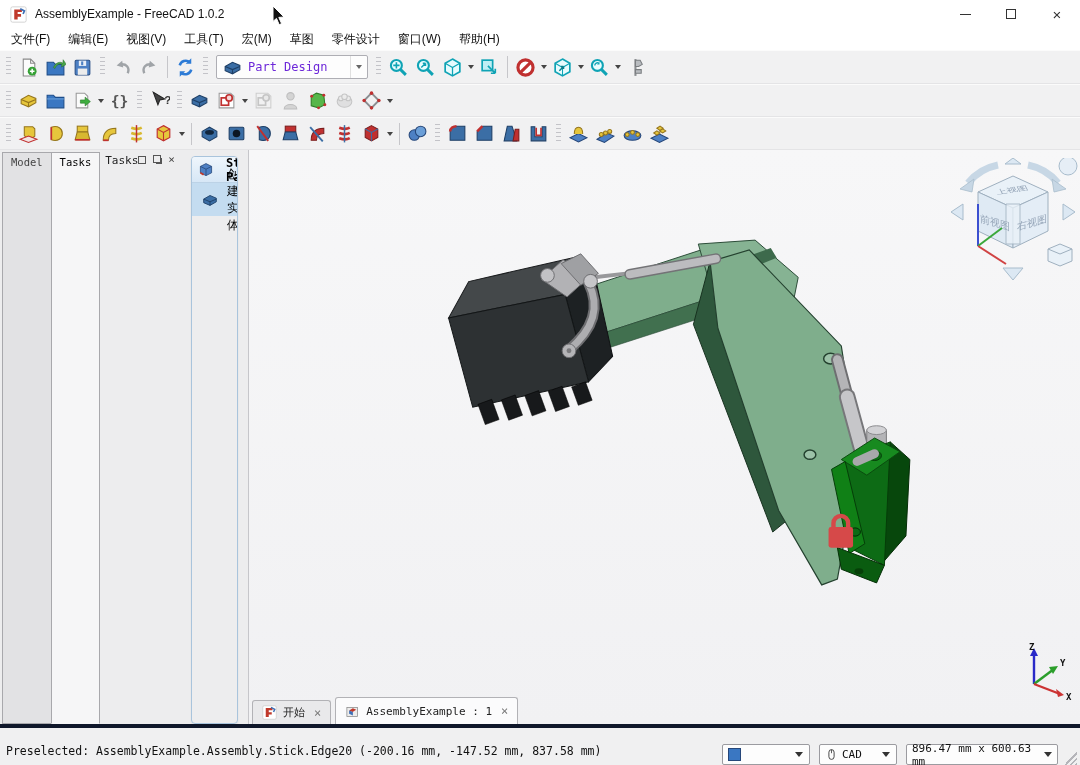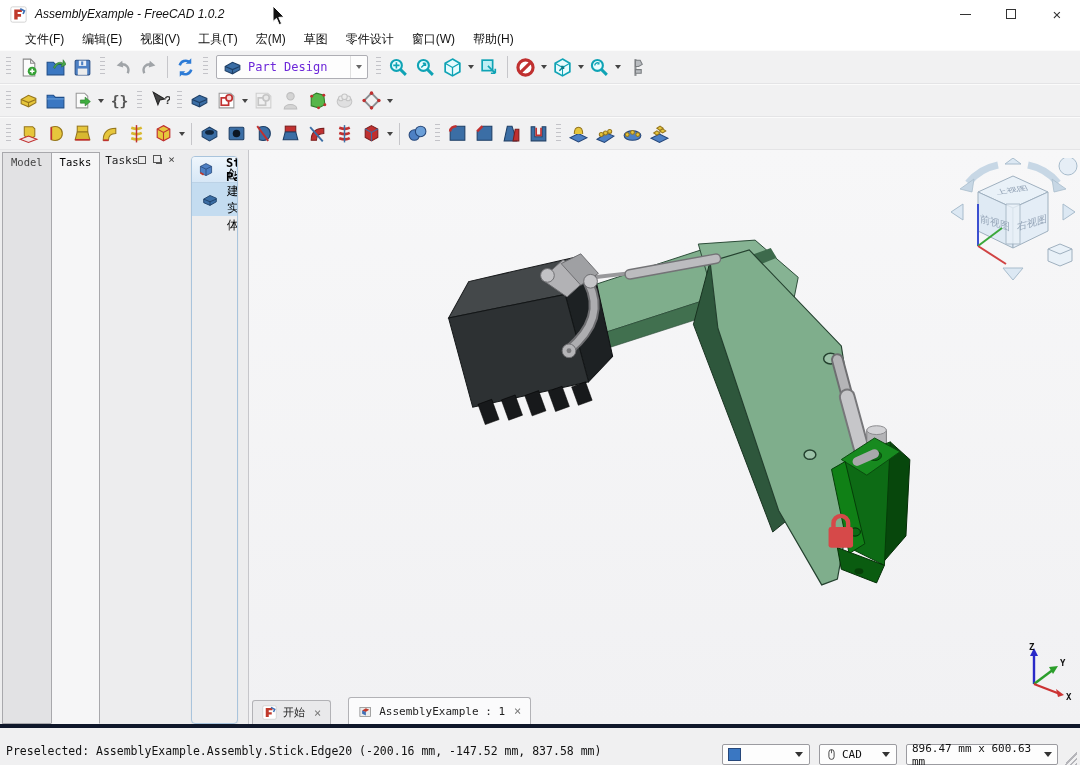--- a/index.html
+++ b/index.html
@@ -2,29 +2,29 @@
 <html><head>
 <meta charset="utf-8">
 <style>
   html,body{margin:0;padding:0;background:#d8d8d8;}
   *{box-sizing:border-box;}
   .window{width:1080px;height:765px;background:#fff;outline:1px solid #999;
     font-family:"Liberation Sans",sans-serif;display:flex;flex-direction:column;position:relative;overflow:hidden;}
   
   .titlebar{height:28px;display:flex;align-items:center;background:#fff;position:relative;flex:0 0 28px;}
   .app-icon{margin:0 8px 0 10px;width:17px;height:17px;}
-  .title-text{font-size:12px;color:#111;font-style:italic;}
+  .title-text{font-size:12px;color:#111;}
   .win-controls{position:absolute;right:0;top:0;height:28px;display:flex;}
   .wc{width:46px;height:28px;display:flex;align-items:center;justify-content:center;color:#333;}
   .wc-min i{display:block;width:11px;border-bottom:1.4px solid #333;}
   .wc-max i{display:block;width:10px;height:10px;border:1.3px solid #333;}
   .wc-close{font-size:15px;}
   .cursor{position:absolute;left:271px;top:6px;}
   
-  .menubar{height:22px;display:flex;align-items:center;background:#fff;flex:0 0 22px;padding-left:16px;}
+  .menubar{height:22px;display:flex;align-items:center;background:#fff;flex:0 0 22px;padding-left:2px;}
   .menu-item{font-size:12px;color:#111;padding:2px 9px;}
   
   .toolbar{display:flex;align-items:center;background:#f1f1f2;border-top:1px solid #fbfbfb;border-bottom:1px solid #e4e4e6;padding-left:2px;}
   .tb1{flex:0 0 34px;height:34px;}
   .tb2{flex:0 0 33px;height:33px;}
   .tb3{flex:0 0 33px;height:33px;}
   .grip{width:5px;height:20px;margin:0 4px;background:repeating-linear-gradient(180deg,#c3c3c8 0 1.5px,transparent 1.5px 4px);}
   .sep{width:1px;height:22px;background:#c6c6ca;margin:0 4px;}
   .tbwrap{display:flex;align-items:center;}
   .tbtn{width:27px;height:27px;display:flex;align-items:center;justify-content:center;border-radius:3px;}
@@ -55,21 +55,21 @@
     font:bold 12px "DejaVu Sans Mono",monospace;color:#000;border-bottom:1px solid #bcd2e6;}
   .collapse-btn{margin-left:auto;width:17px;height:17px;border:1px solid #8cabc9;border-radius:50%;display:flex;align-items:center;justify-content:center;background:#eef5fb;}
   .task-item{height:33px;background:#c4dcf0;display:flex;align-items:center;gap:8px;padding:0 9px;font-size:12px;color:#000;}
   
   .viewport{flex:1;position:relative;background:linear-gradient(#f7f7f8,#f1f1f3);overflow:hidden;}
   .model-svg{position:absolute;inset:0;}
   .navcube{position:absolute;top:8px;right:2px;}
   .axis-ind{position:absolute;right:4px;bottom:22px;}
   .doc-tabs{position:absolute;left:3px;bottom:0;display:flex;align-items:flex-end;}
   .doc-tab{display:flex;align-items:center;gap:6px;height:24px;padding:0 9px;background:#e9e9eb;border:1px solid #b2b2b6;border-bottom:none;
-    border-radius:3px 3px 0 0;font:11px "DejaVu Sans Mono",monospace;color:#222;margin-right:17px;}
+    border-radius:3px 3px 0 0;font:11px "DejaVu Sans Mono",monospace;color:#222;margin-right:4px;}
   .doc-tab.active{background:#fbfbfc;height:27px;}
   .tab-close{color:#777;font-size:12px;margin-left:3px;}
   
   .statusbar{flex:0 0 29px;background:#f0f0f1;border-top:4px solid #0f172a;display:flex;align-items:flex-start;padding:16px 2px 0 6px;}
   .status-msg{font:11.5px "DejaVu Sans Mono",monospace;color:#111;white-space:nowrap;}
   .sb-right{margin-left:auto;display:flex;align-items:center;}
   .scombo{display:flex;align-items:center;height:21px;border:1px solid #9b9ba0;background:#fdfdfd;border-radius:2px;margin-left:9px;
     font:11px "DejaVu Sans Mono",monospace;color:#111;padding:0 3px 0 5px;}
   .scombo .sc-dd{margin-left:auto;width:14px;display:flex;justify-content:center;}
   .sc-dd::after{content:"";border-left:4px solid transparent;border-right:4px solid transparent;border-top:5px solid #333;}

